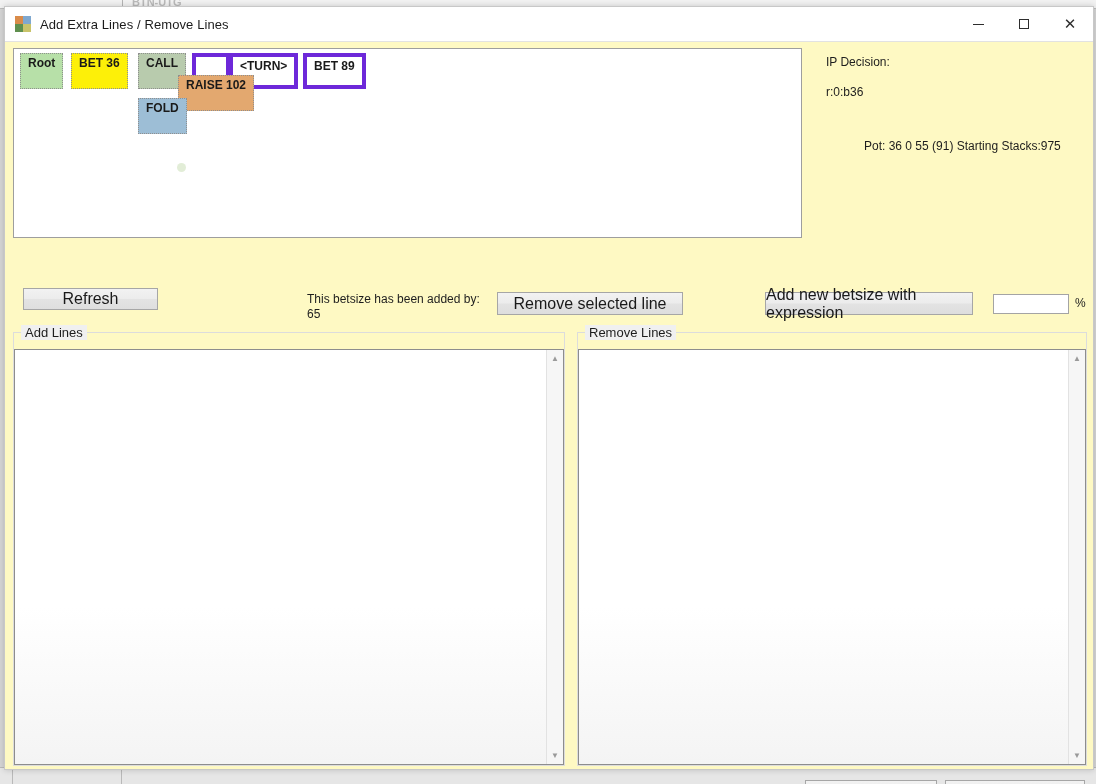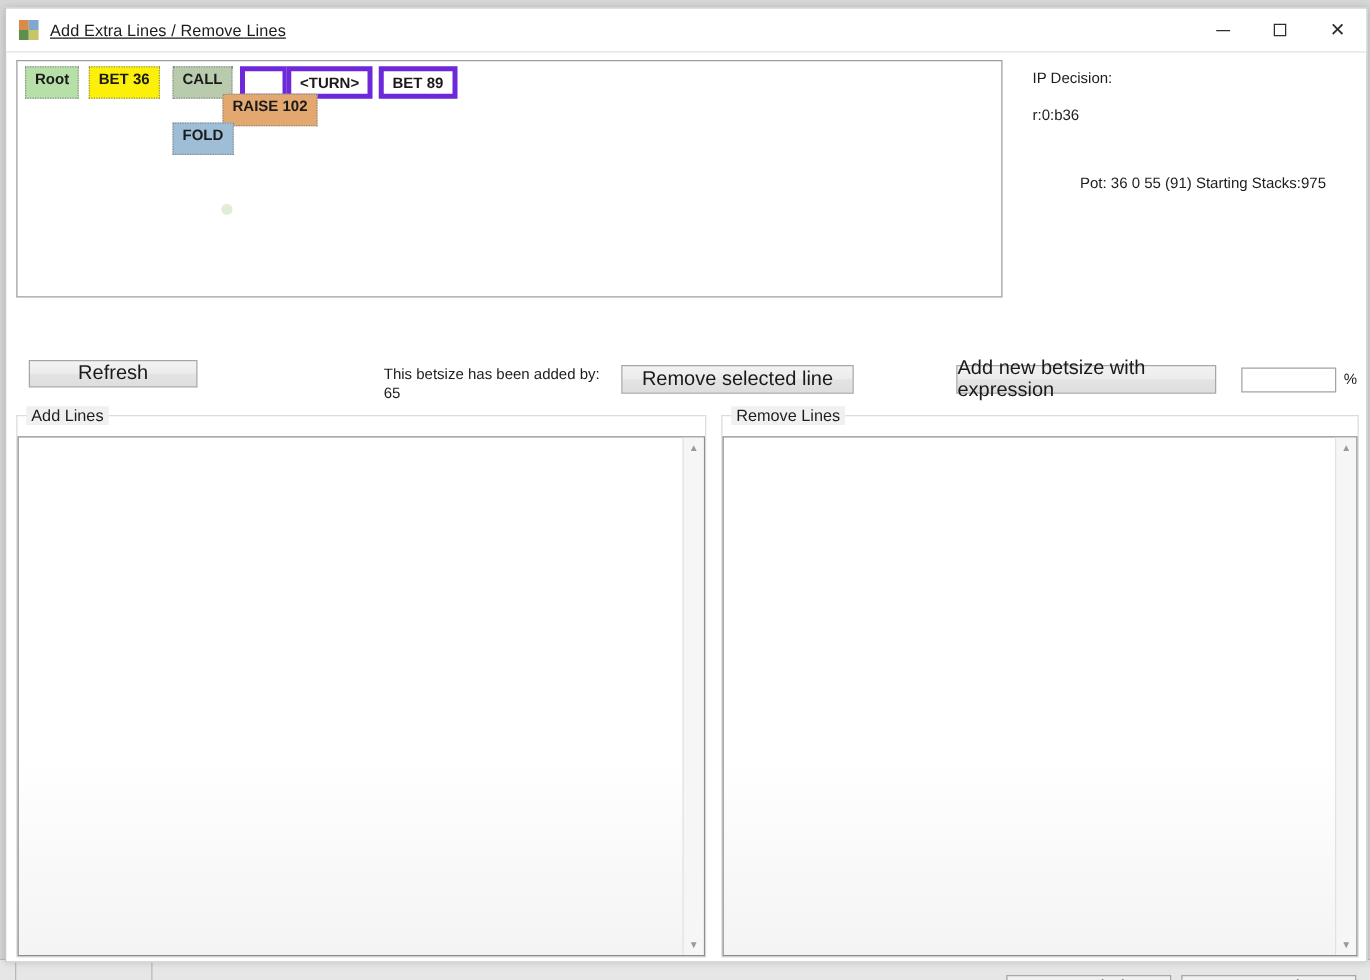--- a/index.html
+++ b/index.html
@@ -62,25 +62,24 @@
     opacity: .5;
   }
 
   
   #dialog {
     position: absolute;
     left: 4px;
     top: 6px;
     width: 1090px;
     height: 764px;
-    background: #ffffff;
+    background: #fef9c3;
     border: 1px solid #c8c8c8;
     box-sizing: border-box;
     box-shadow: 0 0 6px rgba(0,0,0,.18);
-    text-decoration: underline;
   }
 
   
   #titlebar {
     position: relative;
     height: 34px;
     background: #ffffff;
     border-bottom: 1px solid #e2e2e2;
     display: flex;
     align-items: center;
@@ -129,21 +128,21 @@
     position: absolute;
     left: 8px; top: 6px;
     width: 789px; height: 190px;
     background: #ffffff;
     border: 1px solid #9e9e9e;
     box-sizing: border-box;
     overflow: hidden;
   }
   .node {
     position: absolute;
-    height: 26px;
+    height: 36px;
     line-height: 19px;
     padding: 0 7px;
     font-size: 12px;
     font-weight: bold;
     color: #1a1a1a;
     border: 1px dotted #8f8f8f;
     box-sizing: border-box;
     white-space: nowrap;
     cursor: default;
   }
@@ -307,20 +306,24 @@
   #list-rem   { left: 1px;   top: 17px;  width: 508px; height: 416px; }
 
   
   #btn-save  { position: absolute; left: 800px; top: 738px; width: 132px; height: 22px; }
   #btn-cancel{ position: absolute; left: 940px; top: 738px; width: 140px; height: 22px; }
 </style>
 </head>
 <body>
 
 <div id="bg-layer">
+  <div id="bg-top-strip">
+    <div id="bg-top-tick"></div>
+    <div id="bg-top-label">BTN-UTG</div>
+  </div>
   <div id="bg-bottom-strip">
     <div id="bg-bottom-cell"></div>
     <div id="bg-bottom-label"></div>
   </div>
 </div>
 
 <div id="dialog">
 
   <div id="titlebar">
     <div id="app-icon">

